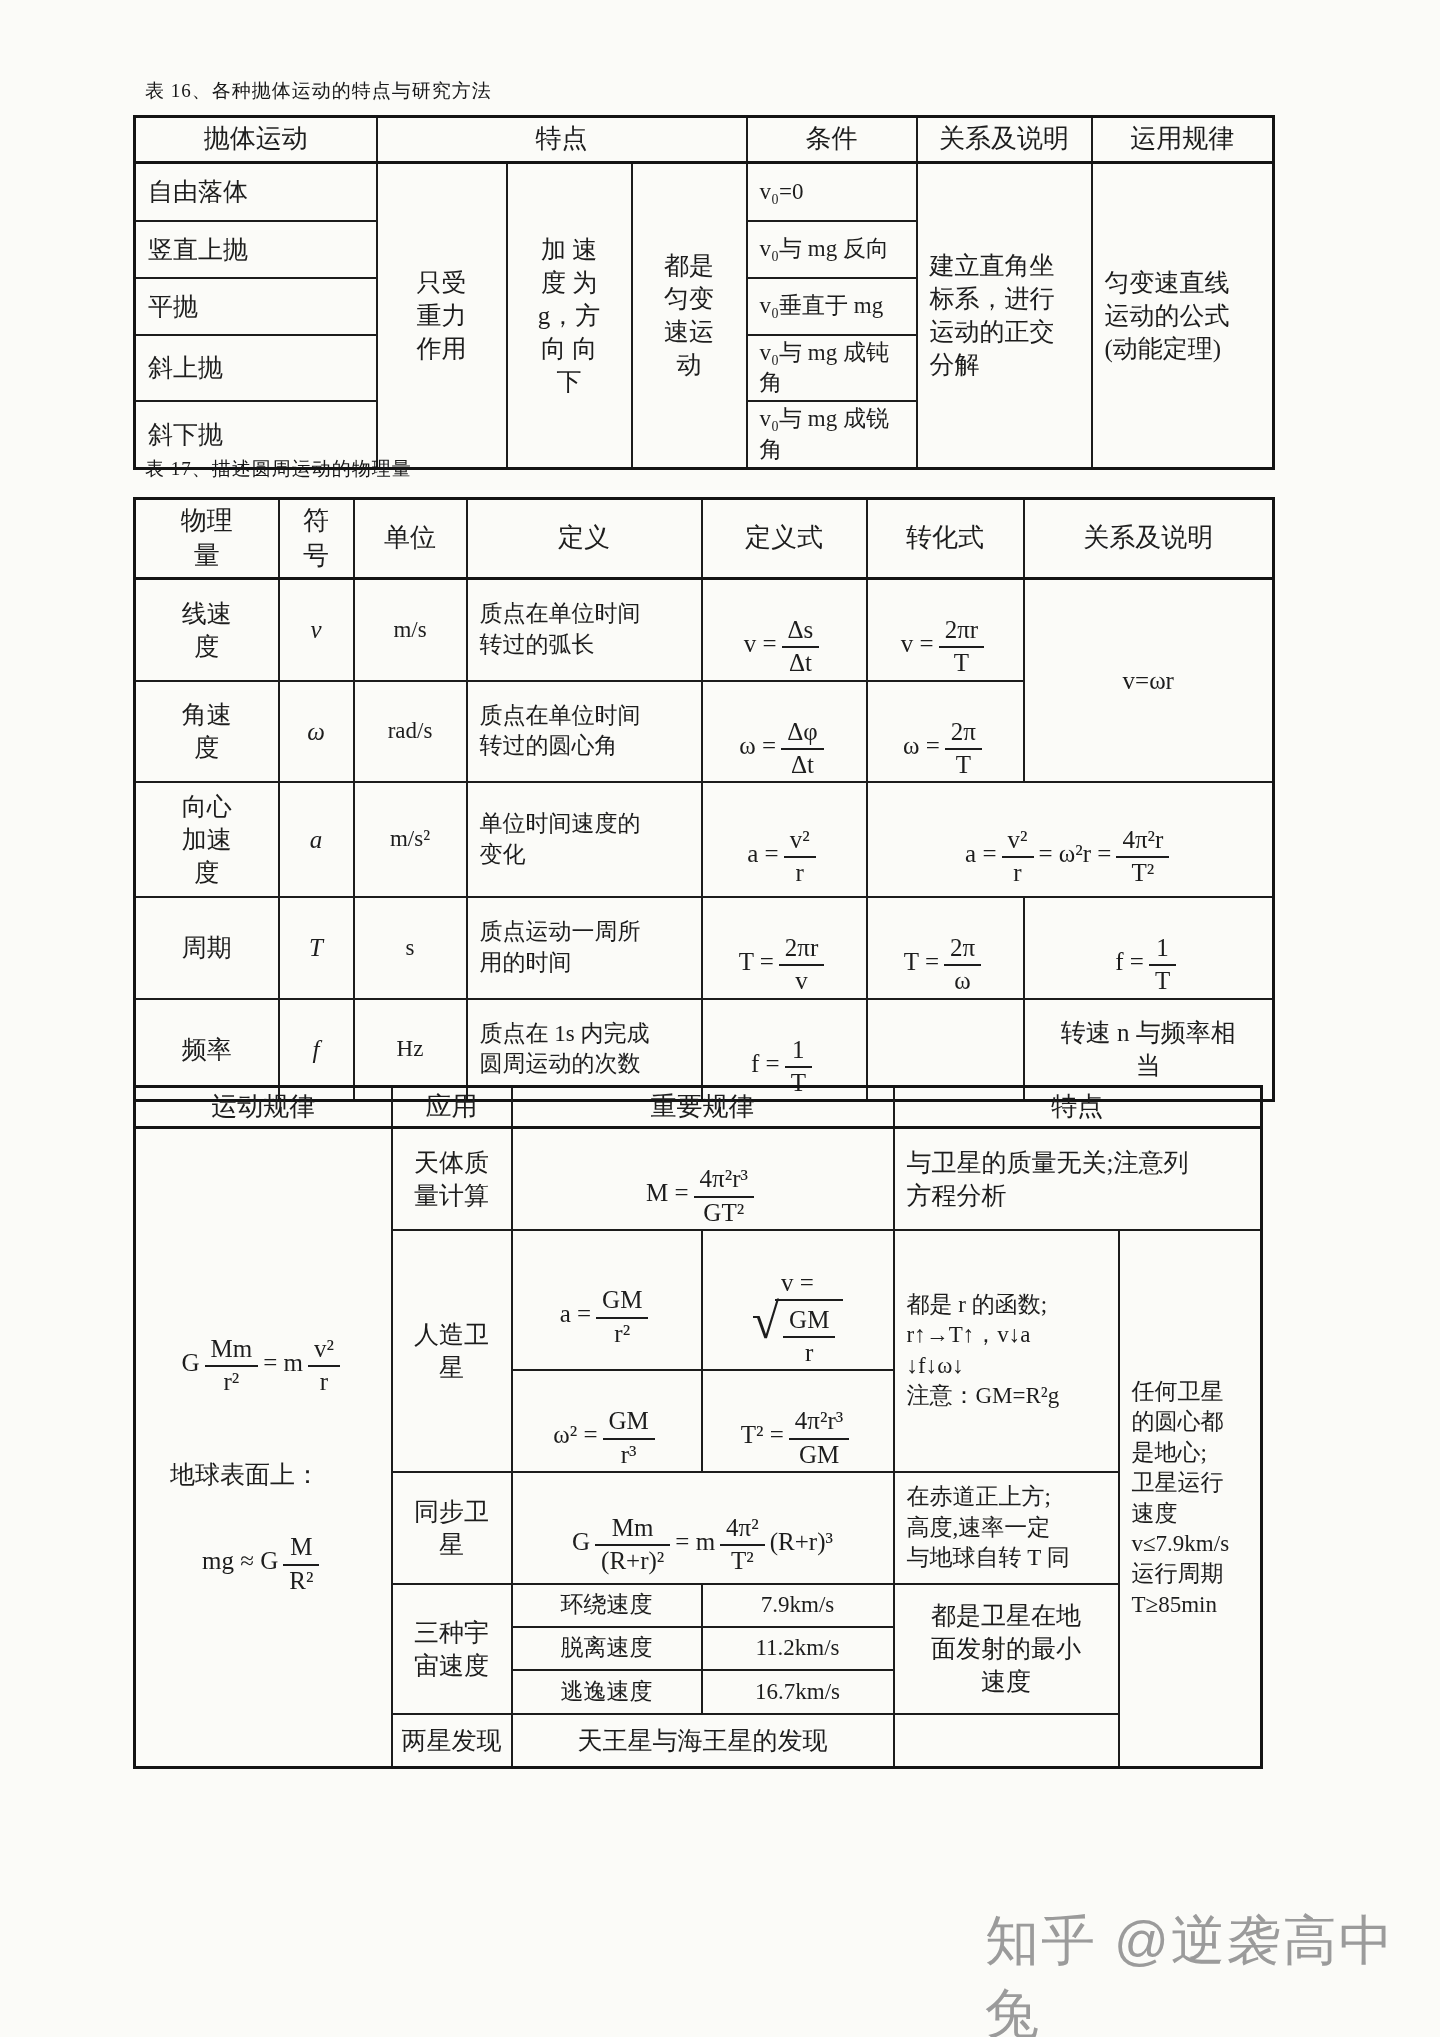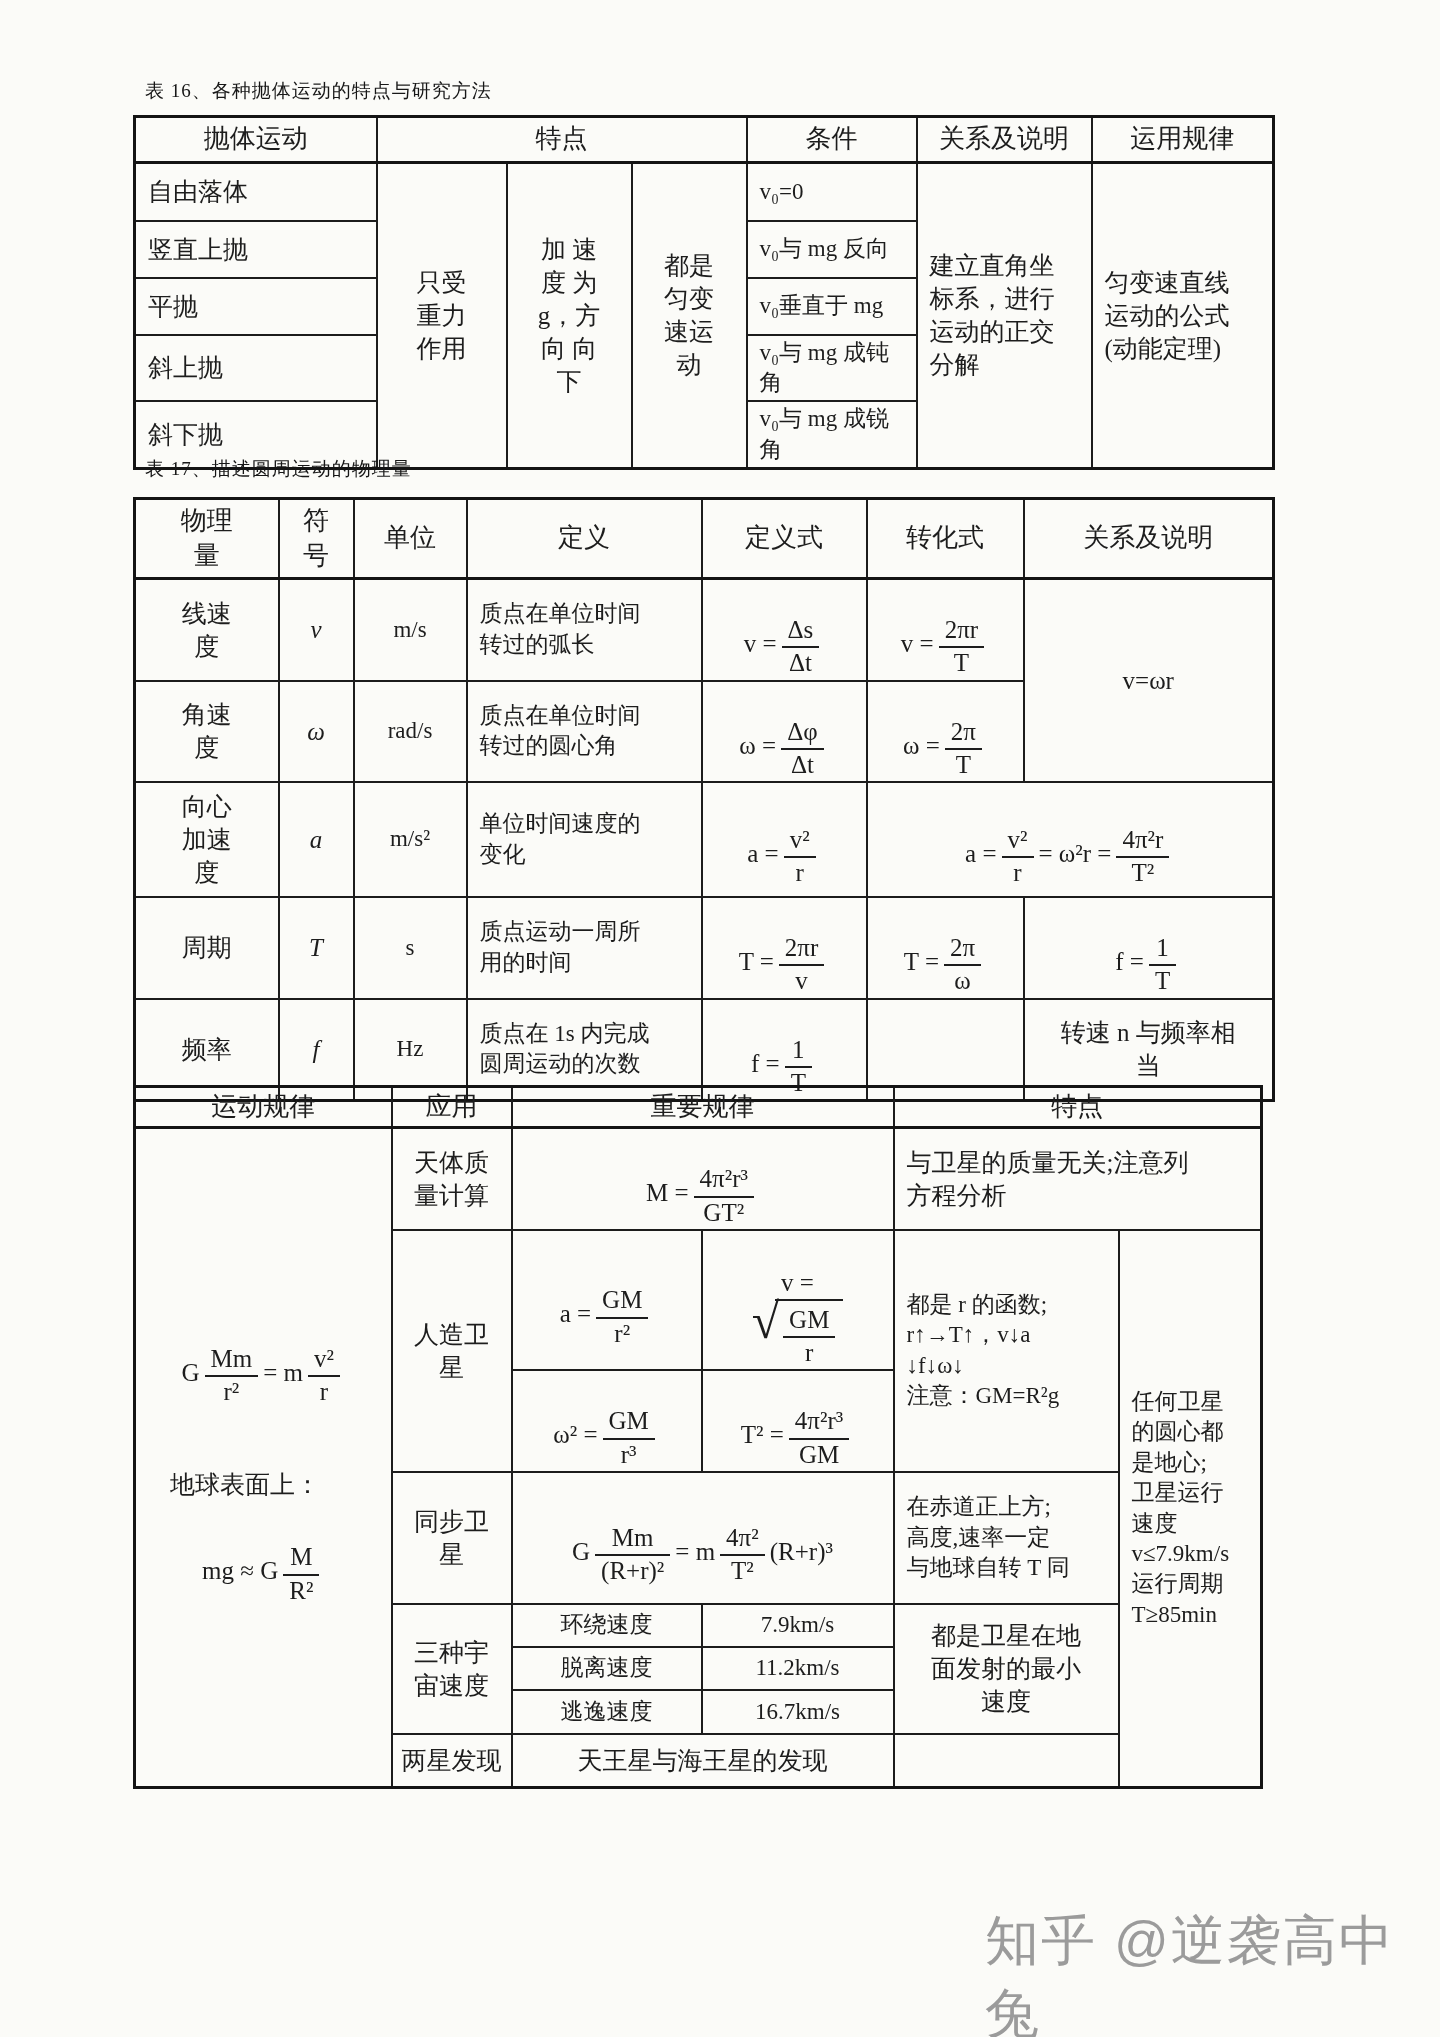--- a/index.html
+++ b/index.html
@@ -256,21 +256,21 @@
 T≥85min</td>
     </tr>
     <tr style="height:86px">
       <td class="fcell">
         <span>ω² =</span><span class="frac"><span class="num">GM</span><span class="den">r³</span></span>
       </td>
       <td class="fcell">
         <span>T² =</span><span class="frac"><span class="num">4π²r³</span><span class="den">GM</span></span>
       </td>
     </tr>
-    <tr style="height:132px">
+    <tr style="height:112px">
       <td>同步卫
 星</td>
       <td colspan="2" class="fcell">
         <span>G</span><span class="frac"><span class="num">Mm</span><span class="den">(R+r)²</span></span><span>= m</span><span class="frac"><span class="num">4π²</span><span class="den">T²</span></span><span>(R+r)³</span>
       </td>
       <td class="al sm">在赤道正上方;
 高度,速率一定
 与地球自转 T 同</td>
     </tr>
     <tr style="height:43px">

